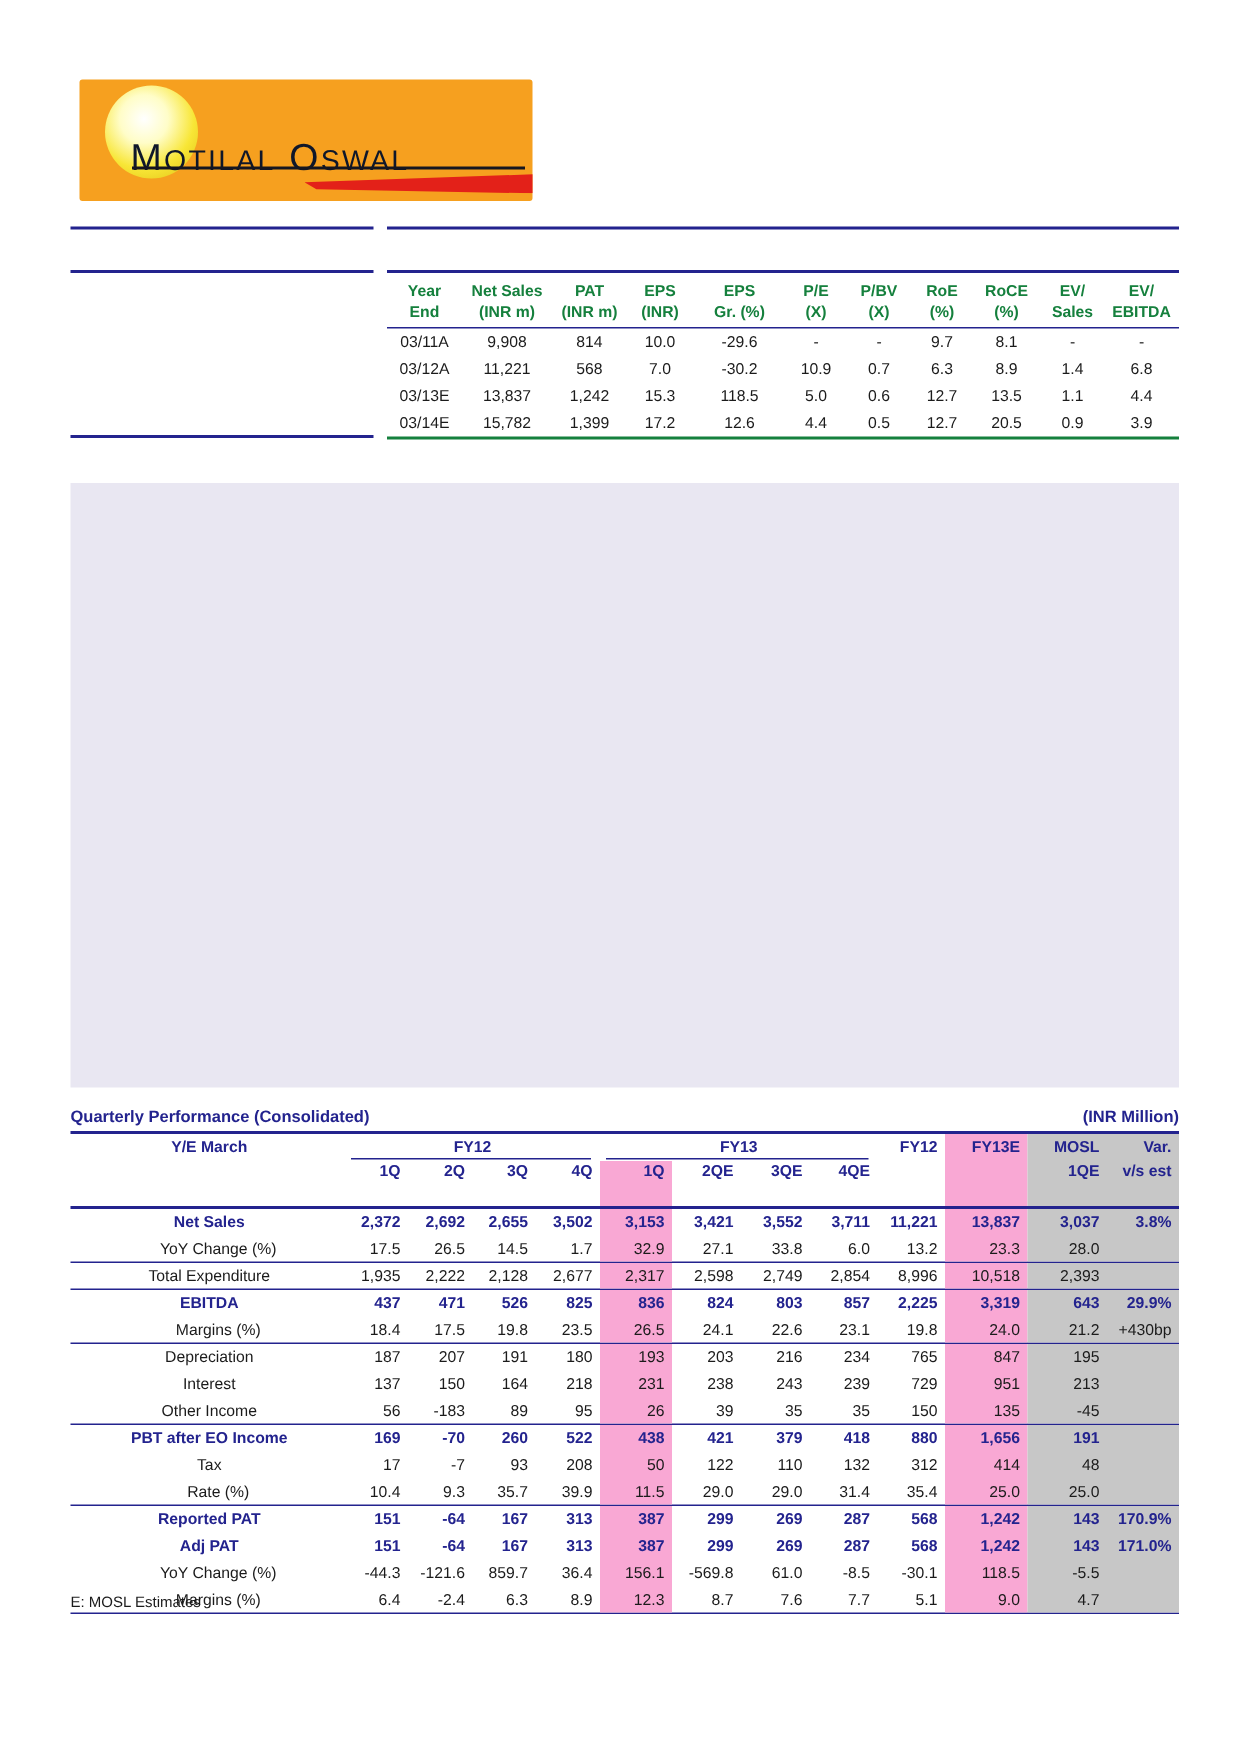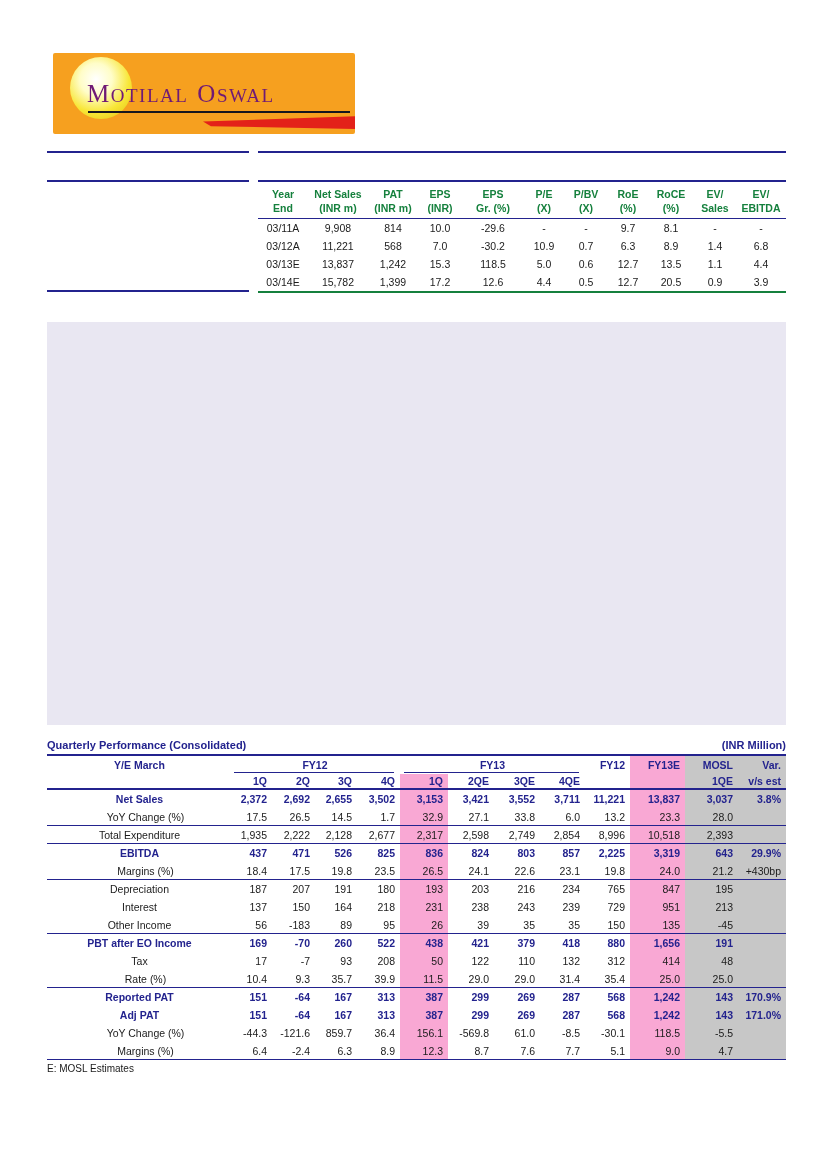--- a/index.html
+++ b/index.html
@@ -3,21 +3,21 @@
 <meta charset="utf-8">
 <style>
   *{margin:0;padding:0;box-sizing:border-box}
   html,body{background:#ffffff}
   body{width:826px;height:1169px;position:relative;font-family:"Liberation Sans",sans-serif;color:#1b1b1b;overflow:hidden}
 
   
   .logo{position:absolute;left:53px;top:53px;width:302px;height:81px;background:#F6A01F;border-radius:2px;overflow:hidden}
   .logo-ball{position:absolute;left:17px;top:4px;width:62px;height:62px;border-radius:50%;
     background:radial-gradient(circle at 42% 36%, #ffffff 0%, #fffdc8 30%, #f8e636 62%, #ddbb10 100%)}
-  .logo-text{position:absolute;left:34px;top:28px;font-family:Liberation Serif, serif;color:#701a75;white-space:nowrap;letter-spacing:1.5px;line-height:1}
+  .logo-text{position:absolute;left:34px;top:40px;font-family:Liberation Sans, sans-serif;color:#0f172a;white-space:nowrap;letter-spacing:1.5px;line-height:1}
   .logo-text .big{font-size:25px}
   .logo-text .small{font-size:19px}
   .logo-underline{position:absolute;left:35px;top:58px;width:262px;height:2px;background:#16161f}
   .logo-swoosh{position:absolute;left:150px;top:63px;width:158px;height:13px;background:#E32119;
     clip-path:polygon(0 42%,100% 0,100% 100%,5% 78%)}
 
   
   .topinfo{position:absolute;left:47px;top:151px;width:739px;display:flex}
   .left-block{width:202px;margin-right:9px;border-top:2px solid #23238e}
   .left-strip{height:29px;border-bottom:2px solid #23238e}
@@ -32,21 +32,21 @@
   .sc0{width:50px}.sc1{width:60px}.sc2{width:50px}.sc3{width:44px}.sc4{width:62px}.sc5{width:40px}
   .sc6{width:44px}.sc7{width:40px}.sc8{width:46px}.sc9{width:42px}.sc10{width:50px}
 
   
   .chart-placeholder{position:absolute;left:47px;top:322px;width:739px;height:403px;background:#E9E7F2}
 
   
   .quarterly{position:absolute;left:47px;top:737px;width:739px;font-size:10.5px}
   .q-titlebar{display:flex;justify-content:space-between;height:19px;line-height:17px;font-weight:bold;color:#23238e;font-size:11px;border-bottom:2px solid #23238e}
   .q-h1{display:flex;height:18px;line-height:18px;font-weight:bold;color:#23238e}
-  .q-h2{display:flex;height:16px;line-height:15px;font-weight:bold;color:#23238e;border-bottom:2px solid #23238e}
+  .q-h2{display:flex;height:32px;line-height:15px;font-weight:bold;color:#23238e;border-bottom:2px solid #23238e}
   .q-label{width:183px;text-align:center;padding-left:2px}
   .q-label.ind{padding-left:14px}
   .q-cell{text-align:right;padding-right:5px}
   .qc0{width:42px}.qc1{width:43px}.qc2{width:42px}.qc3{width:43px}
   .qc4{width:48px}.qc5{width:46px}.qc6{width:46px}.qc7{width:45px}
   .qc8{width:45px}.qc9{width:55px}.qc10{width:53px}.qc11{width:48px}
   .purple{background:#f9a8d4}
   .gray{background:#C7C7C7}
   .q-group{position:relative;text-align:center}
   .g1{width:170px}.g2{width:185px}

